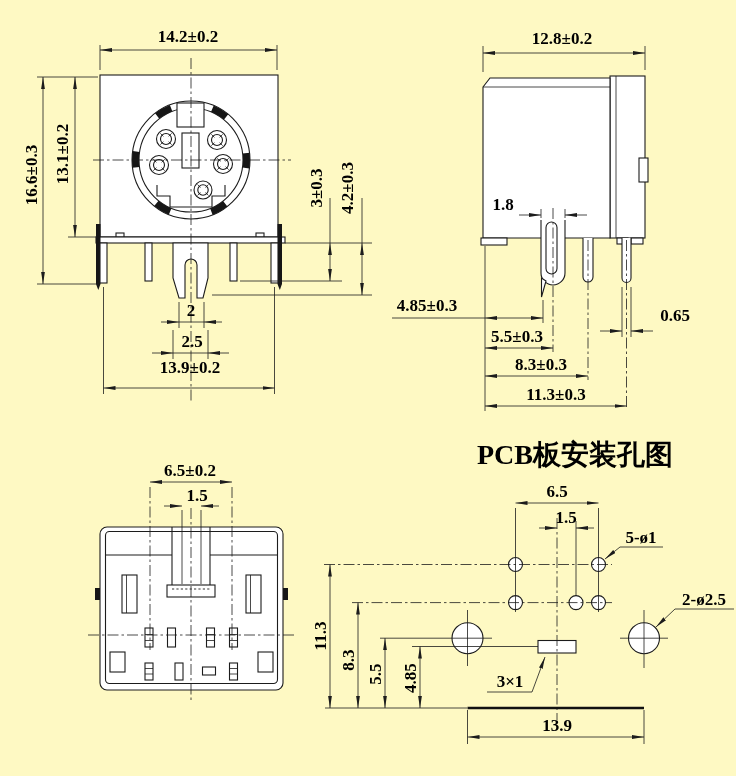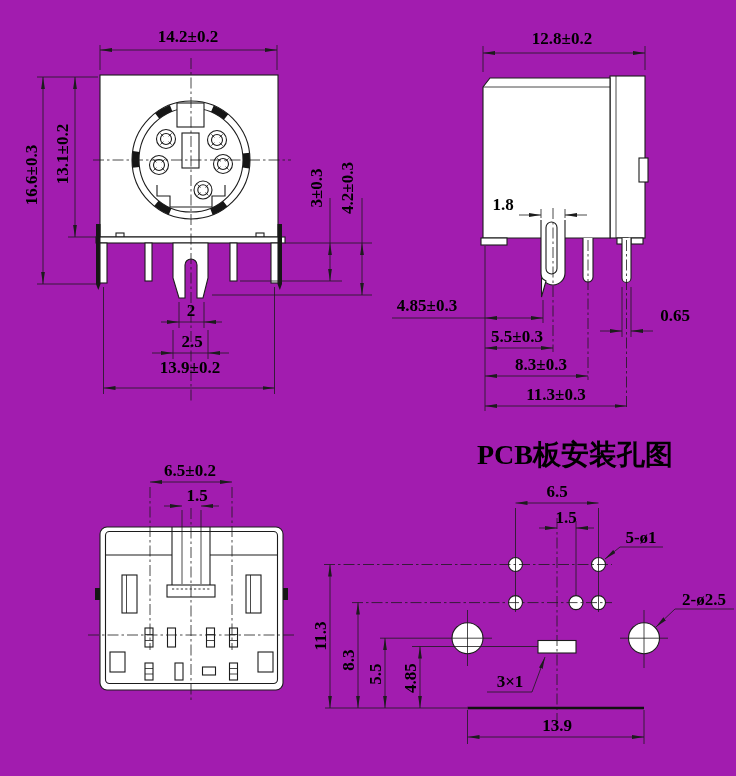--- a/index.html
+++ b/index.html
@@ -1,16 +1,16 @@
 <!DOCTYPE html>
 <html><head>
 <meta charset="utf-8">
 <style>
   html,body { margin:0; padding:0; background:#ffffff; }
-  .canvas { position:relative; width:736px; height:776px; background:#a21caf; overflow:hidden; }
+  .canvas { position:relative; width:736px; height:776px; background:#fef9c3; overflow:hidden; }
   svg { display:block; }
   .ol   { fill:#ffffff; stroke:#1c1c1c; stroke-width:1.1; }
   .ln   { fill:none; stroke:#1c1c1c; stroke-width:1.1; }
   .thin { fill:none; stroke:#1c1c1c; stroke-width:0.8; }
   .cl   { fill:none; stroke:#1c1c1c; stroke-width:0.8; stroke-dasharray:11 3 2.5 3; }
   .dash { fill:none; stroke:#1c1c1c; stroke-width:0.9; stroke-dasharray:2.2 2.2; }
   .dim  { fill:none; stroke:#1c1c1c; stroke-width:0.8; }
   .blk  { fill:#161616; stroke:none; }
   .thick{ fill:none; stroke:#111111; stroke-width:2.6; }
   text  { font-family:"Liberation Serif","DejaVu Serif",serif; font-weight:bold; fill:#000; }

